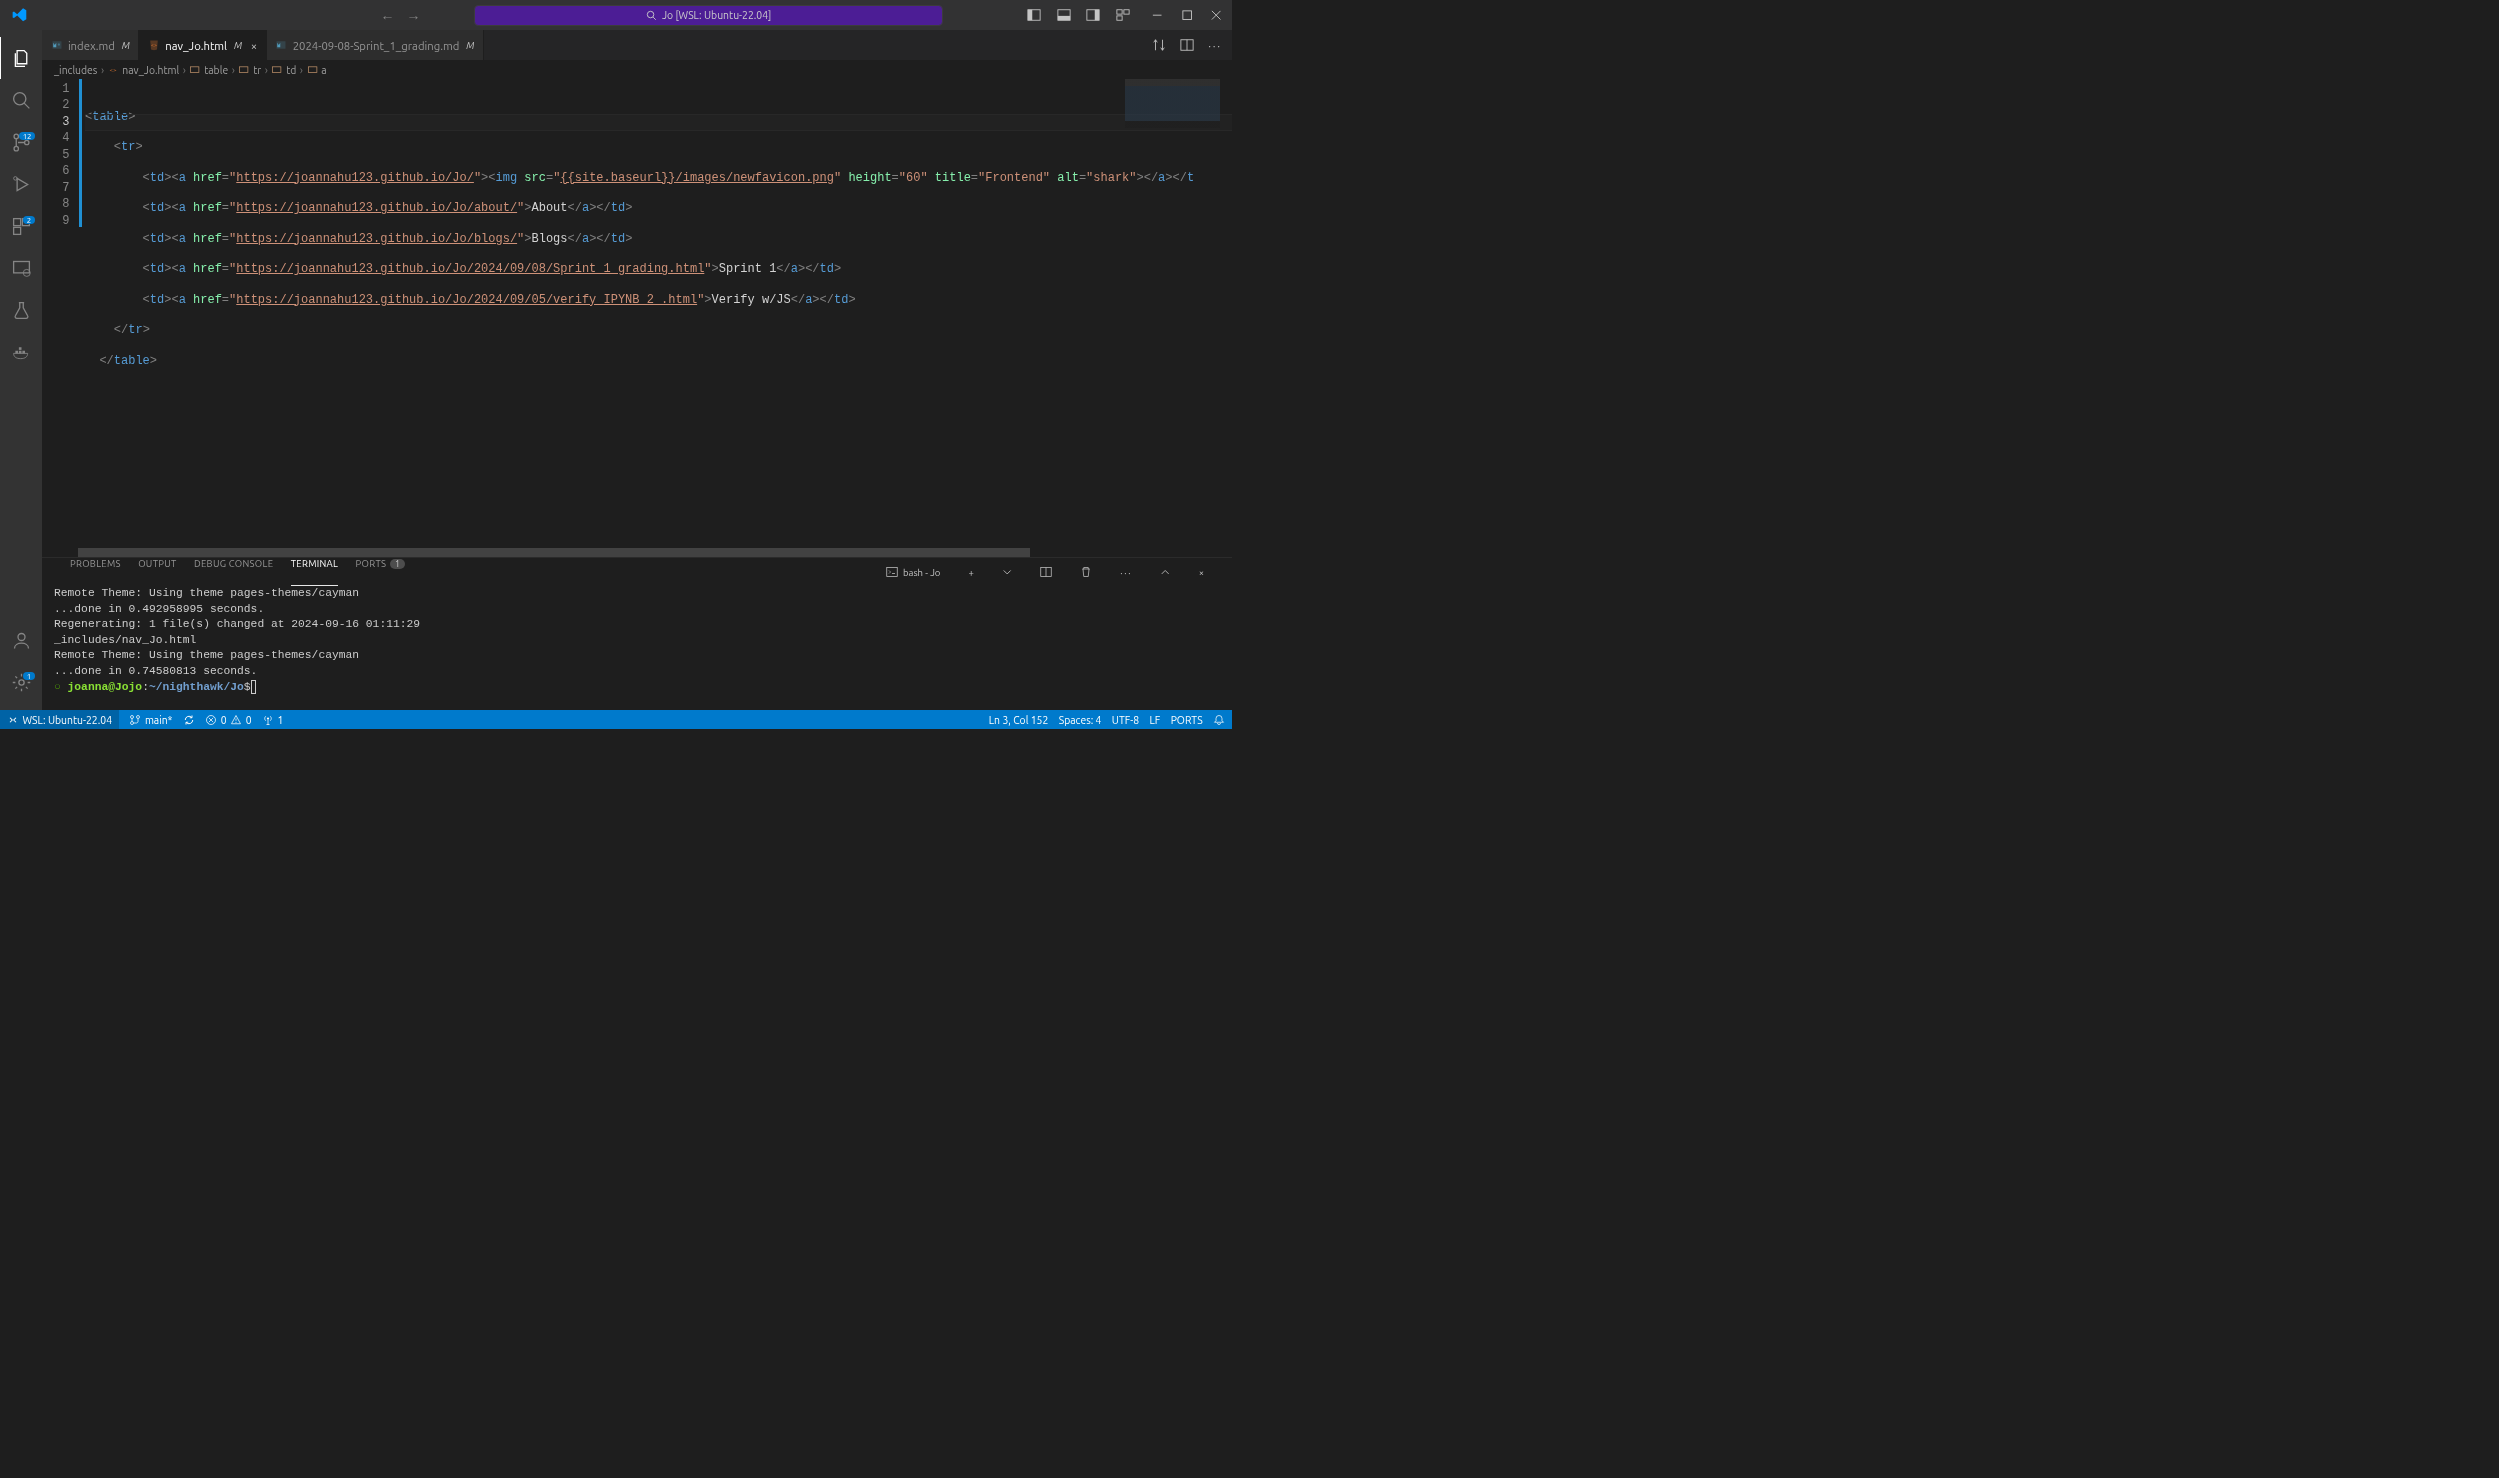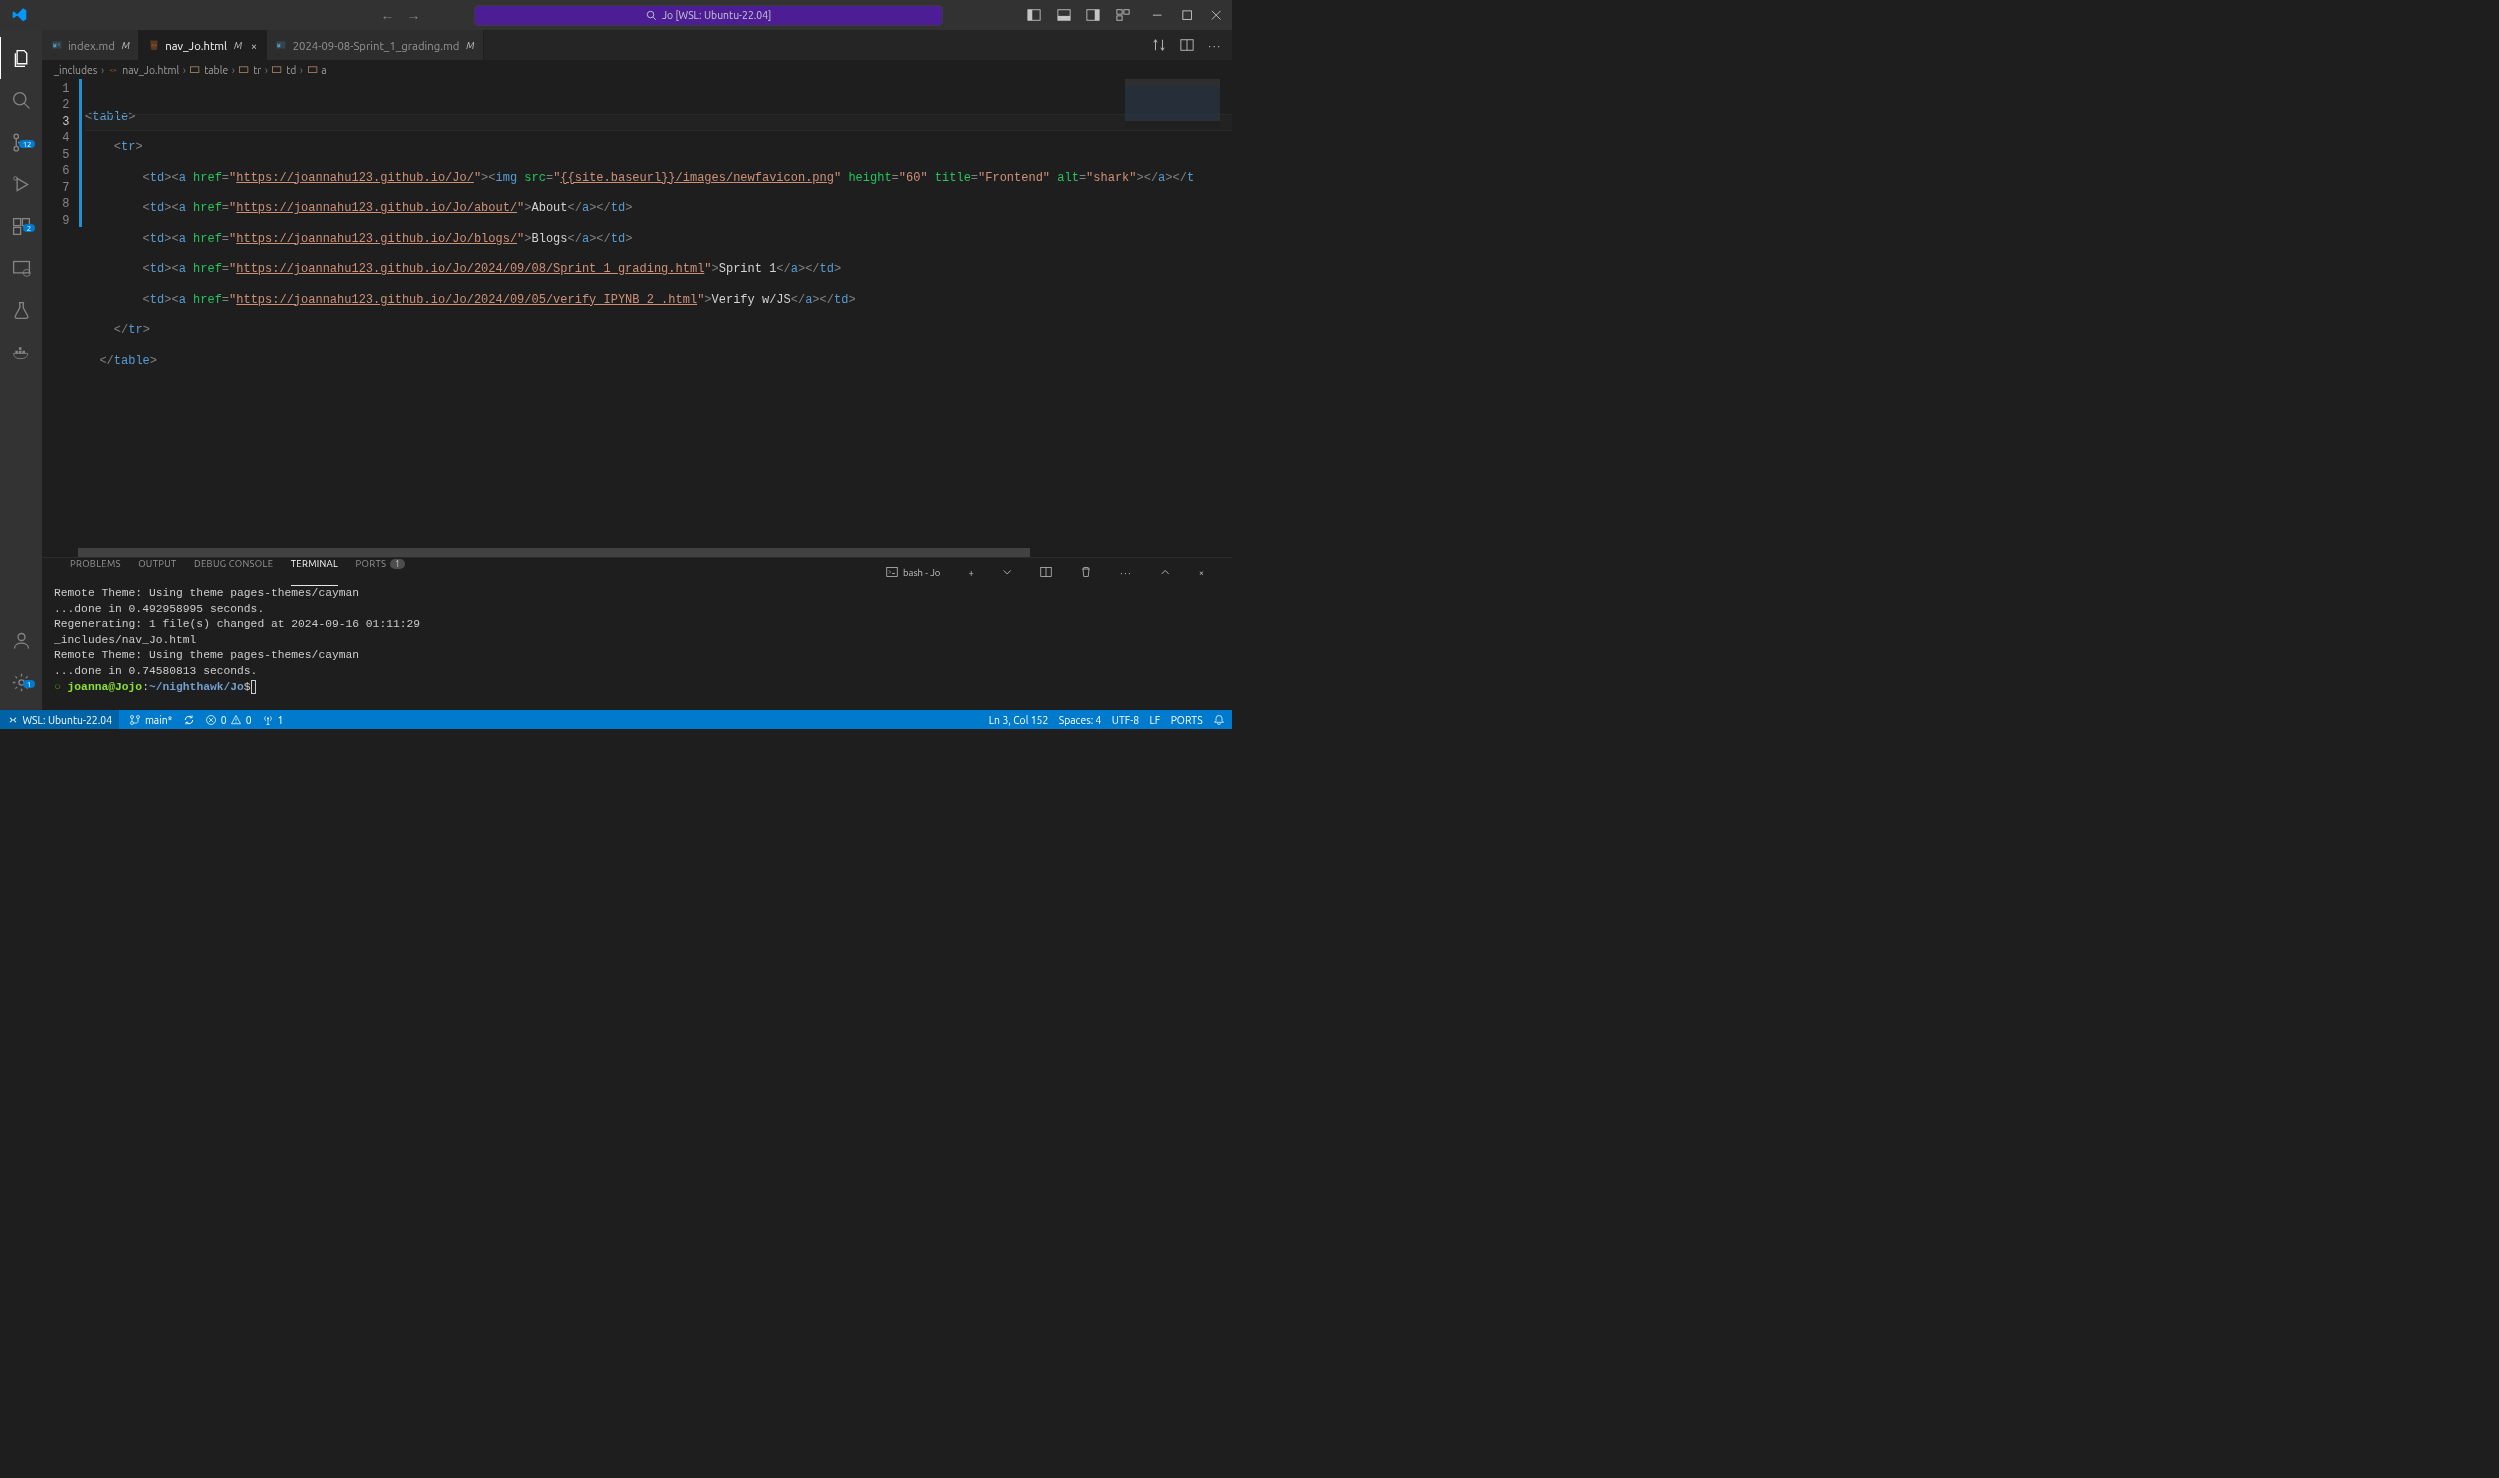--- a/index.html
+++ b/index.html
@@ -58,21 +58,21 @@
   height: 42px;
   display: flex;
   align-items: center;
   justify-content: center;
   color: #858585;
   position: relative;
 }
 .activity-icon.active { color: #ffffff; border-left: 1.7px solid #ffffff; }
 .badge {
   position: absolute;
-  bottom: 15px;
+  bottom: 23px;
   right: 7px;
   background: #007acc;
   color: #fff;
   font-size: 7.8px;
   border-radius: 7px;
   padding: 0 3.5px;
   min-width: 12px;
   text-align: center;
 }
 .activity-bottom { margin-top: auto; margin-bottom: 7px; }
@@ -127,21 +127,21 @@
   font-family: "Consolas","Courier New",monospace;
   font-size: 12px;
   padding-top: 1.7px;
   overflow: hidden;
   white-space: pre;
   position: relative;
 }
 .code .line { height: 16.5px; line-height: 16.5px; }
 .tag { color: #808080; }
 .elname { color: #569cd6; }
-.attr { color: #22c55e; }
+.attr { color: #86efac; }
 .str { color: #ce9178; }
 .lnk { color: #ce9178; text-decoration: underline; }
 .txt { color: #d4d4d4; }
 .git-bar { position: absolute; left: 37px; top: 0; width: 2.6px; background: #2090d3; height: 148px; }
 .current-line-hl { position: absolute; left: 0; top: 35px; right: 0; height: 16.5px; background: rgba(255,255,255,0.02); border-top: 0.9px solid #282828; border-bottom: 0.9px solid #282828; }
 .minimap {
   position: absolute;
   top: 0;
   right: 12px;
   width: 95px;

